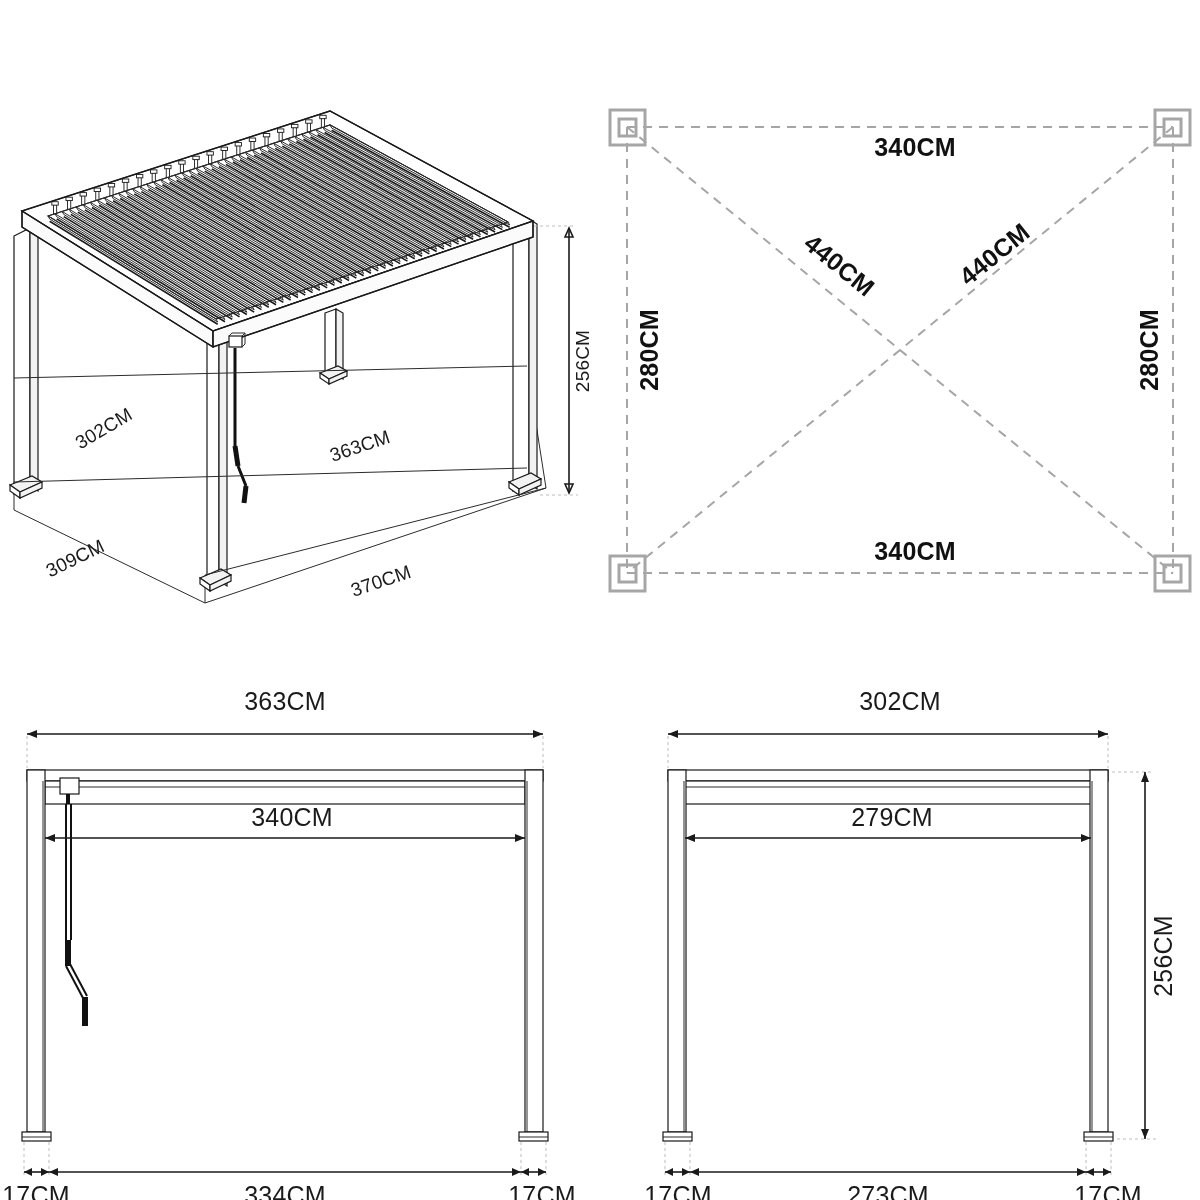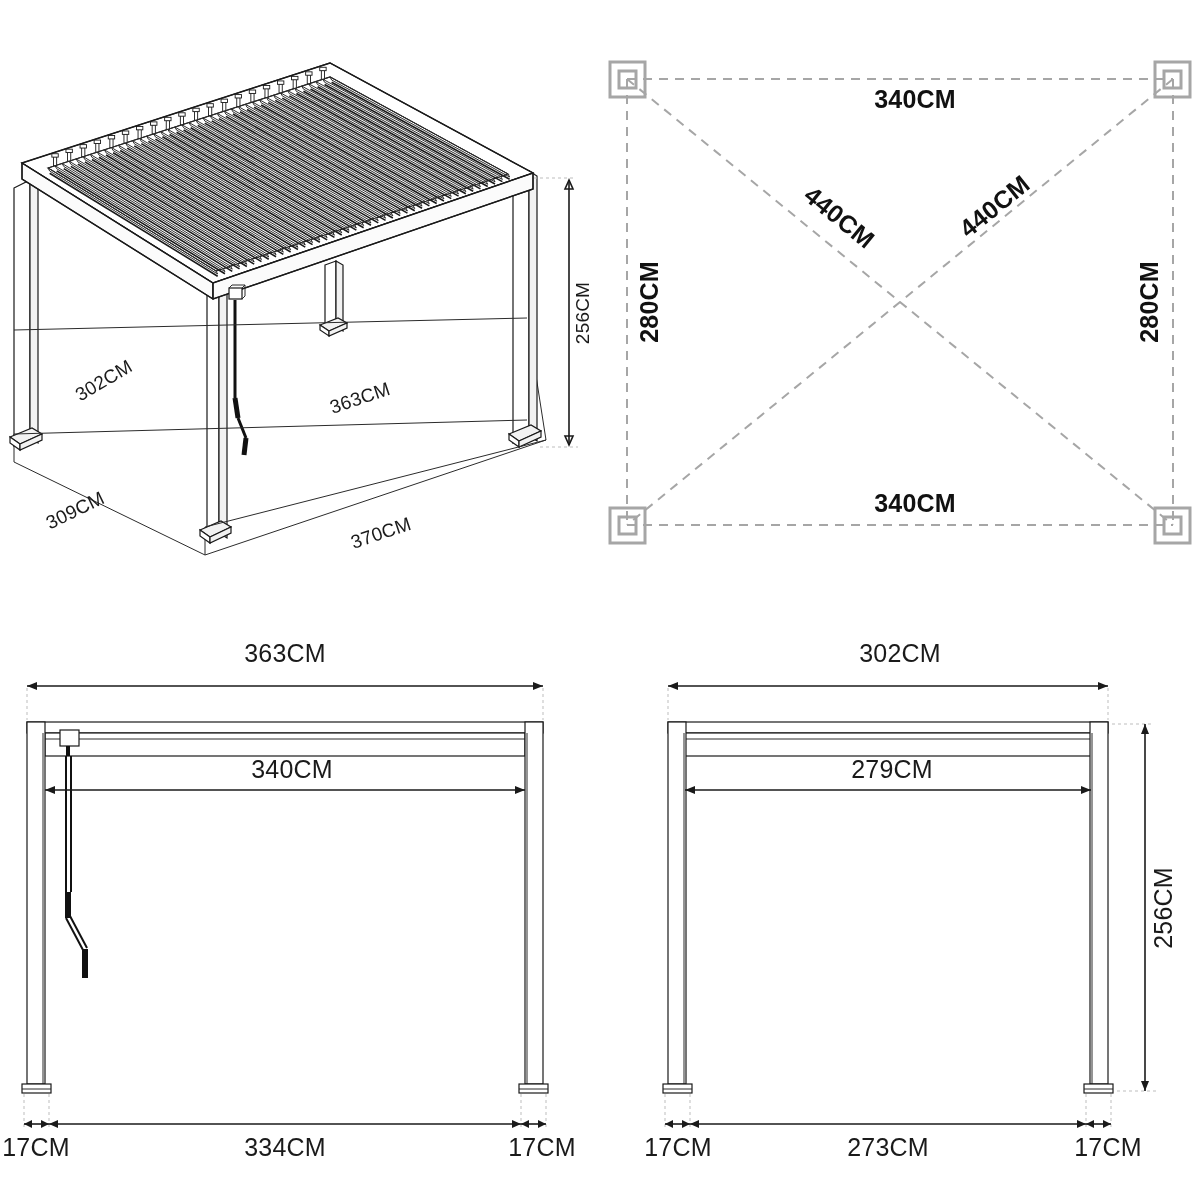--- a/index.html
+++ b/index.html
@@ -5,21 +5,21 @@
 <style>
   html,body{margin:0;padding:0;background:#ffffff;}
   body{
     width:1200px;height:1200px;
     font-family:"Liberation Sans", sans-serif;
     color:#1a1a1a;
     overflow:hidden;
     position:relative;
   }
   #sheet{position:relative;width:1200px;height:1200px;}
-  .view{position:absolute;}
+  .view{position:absolute;margin-top:48px;}
   svg{display:block;overflow:visible;}
   .dimtext{
     font-family:"Liberation Sans", sans-serif;
     fill:#1a1a1a;
     font-size:19px;
     letter-spacing:0.2px;
   }
   .dimtext-plan{
     font-family:"Liberation Sans", sans-serif;
     fill:#111111;

